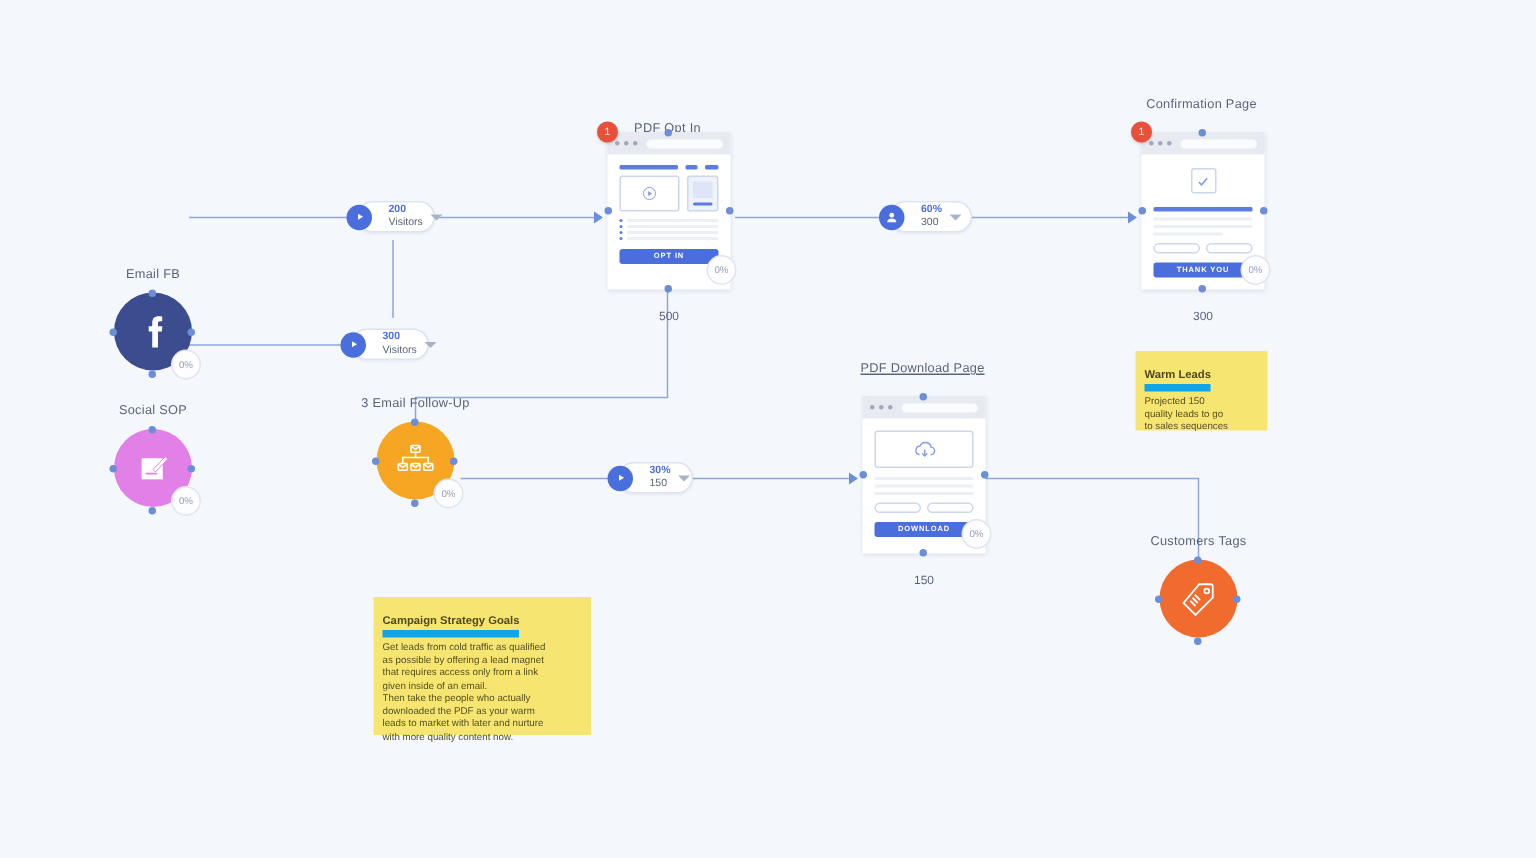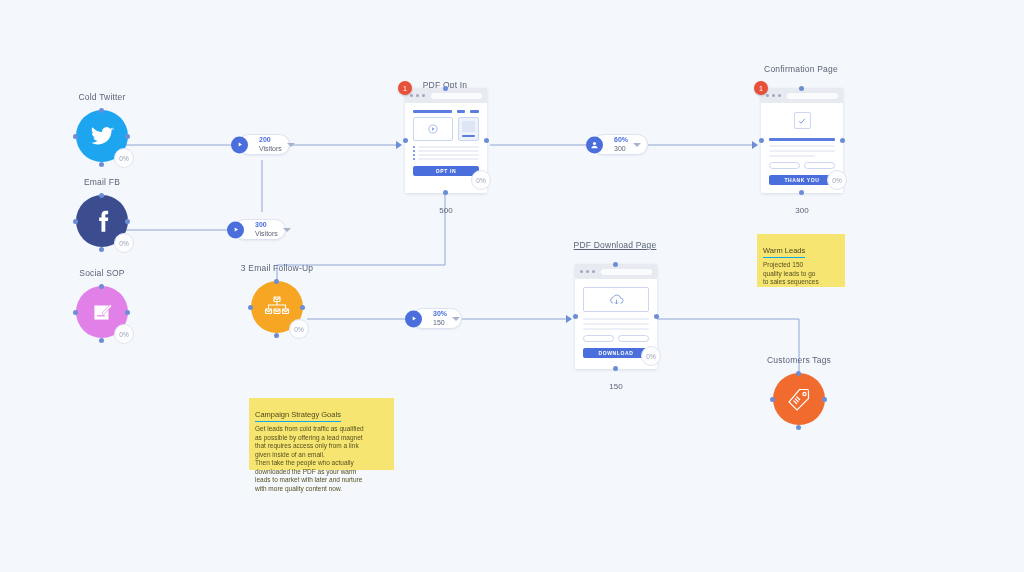--- a/index.html
+++ b/index.html
@@ -90,22 +90,22 @@
     margin-left: 5px; width: 0; height: 0;
     border-left: 4px solid transparent; border-right: 4px solid transparent;
     border-top: 4px solid #a8b3c9;
   }
 
   
   .sticky {
     position: absolute; background: #f7e572; padding: 5px 6px 7px 6px;
   }
   .sticky .st-title {
-    font-size: 7.5px; font-weight: normal; color: #4e4a1e;
-    border-bottom: 1px solid #0ea5e9; padding-bottom: 2px; margin-bottom: 3px;
+    font-size: 7.5px; font-weight: bold; color: #4e4a1e;
+    border-bottom: 5px solid #0ea5e9; padding-bottom: 2px; margin-bottom: 3px;
     display: inline-block;
   }
   .sticky .st-body {
     font-size: 6.5px; line-height: 8.5px; color: #55511f; white-space: pre-line;
   }
 </style>
 </head>
 <body>
 
 <div id="canvas">
@@ -134,35 +134,20 @@
       <path d="M654 319 L799 319 L799 372"></path>
     </g>
 
     <g fill="#6b8ed6">
       <path d="M396 141 l6 4 -6 4 z"></path>
       <path d="M752 141 l6 4 -6 4 z"></path>
       <path d="M566 315 l6 4 -6 4 z"></path>
     </g>
   </svg>
 
-  <div class="node" style="left:72px; top:92px; width:60px;">
-    <div class="node-label" style="top:0;">Cold Twitter</div>
-    <div class="circ-wrap" style="position:relative; height:70px; margin-top:14px;">
-      <div class="circ" style="left:4px; top:4px; width:52px; height:52px; background:#1da6ef;">
-        <svg width="27" height="27" viewBox="0 0 24 24" fill="#fff">
-            <path d="M22 5.8c-.7.3-1.5.5-2.4.6.9-.5 1.5-1.3 1.8-2.3-.8.5-1.7.8-2.6 1A4.1 4.1 0 0 0 11.6 8a11.7 11.7 0 0 1-8.5-4.3 4.1 4.1 0 0 0 1.3 5.5c-.7 0-1.3-.2-1.9-.5 0 2 1.4 3.7 3.3 4.1-.6.2-1.2.2-1.9.1a4.1 4.1 0 0 0 3.8 2.9A8.3 8.3 0 0 1 2 17.5 11.7 11.7 0 0 0 8.3 19c7.5 0 11.7-6.3 11.7-11.8v-.5c.8-.6 1.5-1.3 2-2z"></path>
-          </svg>
-      </div>
-      <div class="port" style="left:27px; top:2px;"></div>
-      <div class="port" style="left:27px; top:56px;"></div>
-      <div class="port" style="left:1px; top:28px;"></div>
-      <div class="port" style="left:53px; top:28px;"></div>
-      <div class="pct-badge" style="left:42px; top:42px; width:20px; height:20px;">0%</div>
-    </div>
-  </div>
 
   <div class="node" style="left:72px; top:177px; width:60px;">
     <div class="node-label" style="top:0;">Email FB</div>
     <div class="circ-wrap" style="position:relative; height:70px; margin-top:14px;">
       <div class="circ" style="left:4px; top:4px; width:52px; height:52px; background:#3b4d8f;">
         <svg width="27" height="27" viewBox="0 0 24 24" fill="#fff">
             <path d="M14.5 8.5V6.8c0-.8.2-1.3 1.4-1.3H17V2.6c-.3 0-1.2-.1-2.2-.1-2.2 0-3.7 1.3-3.7 3.8v2.2H9v3h2.1V21h3.4v-9.5h2.3l.3-3h-2.6z"></path>
           </svg>
       </div>
       <div class="port" style="left:27px; top:2px;"></div>
@@ -414,21 +399,21 @@
   </div>
 
   <div class="sticky" style="left:757px; top:234px; width:88px; height:53px;">
     <div class="st-title">Warm Leads</div>
     <div class="st-body">Projected 150
 quality leads to go
 to sales sequences</div>
   </div>
 
 
-  <div class="sticky" style="left:249px; top:398px; width:145px; height:72px;">
+  <div class="sticky" style="left:249px; top:398px; width:145px; height:92px;">
     <div class="st-title">Campaign Strategy Goals</div>
     <div class="st-body">Get leads from cold traffic as qualified
 as possible by offering a lead magnet
 that requires access only from a link
 given inside of an email.
 Then take the people who actually
 downloaded the PDF as your warm
 leads to market with later and nurture
 with more quality content now.</div>
   </div>

